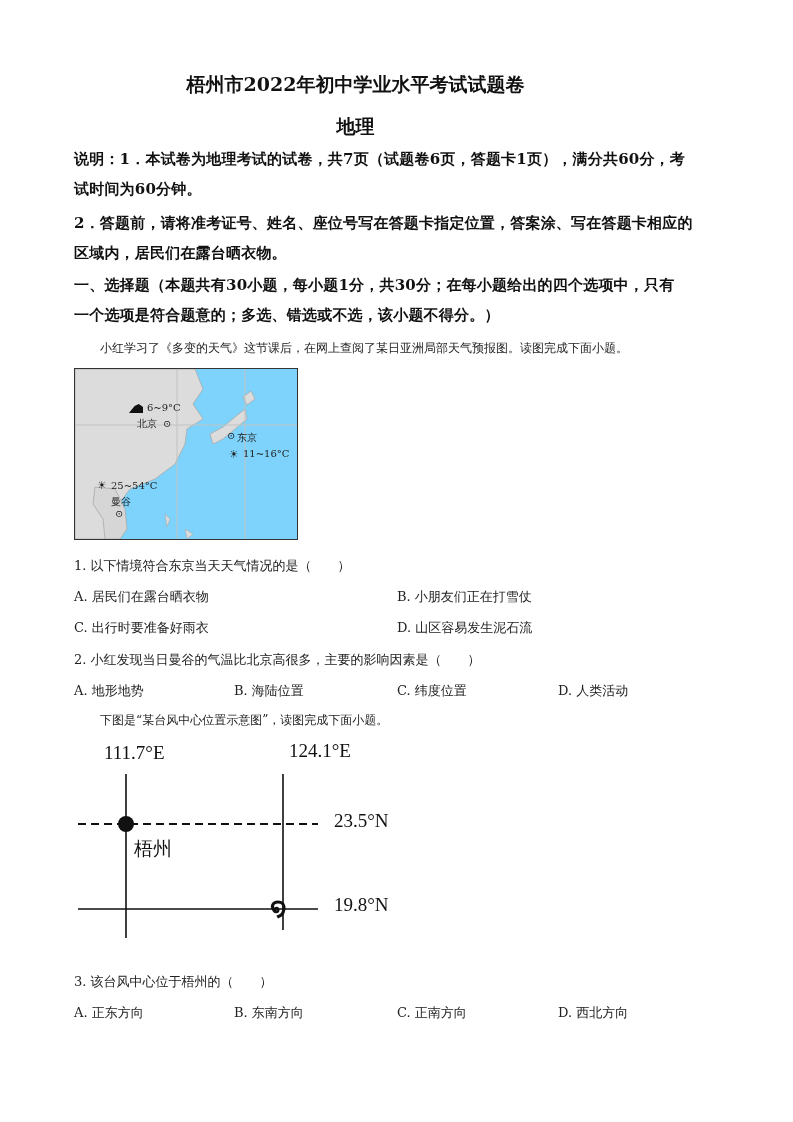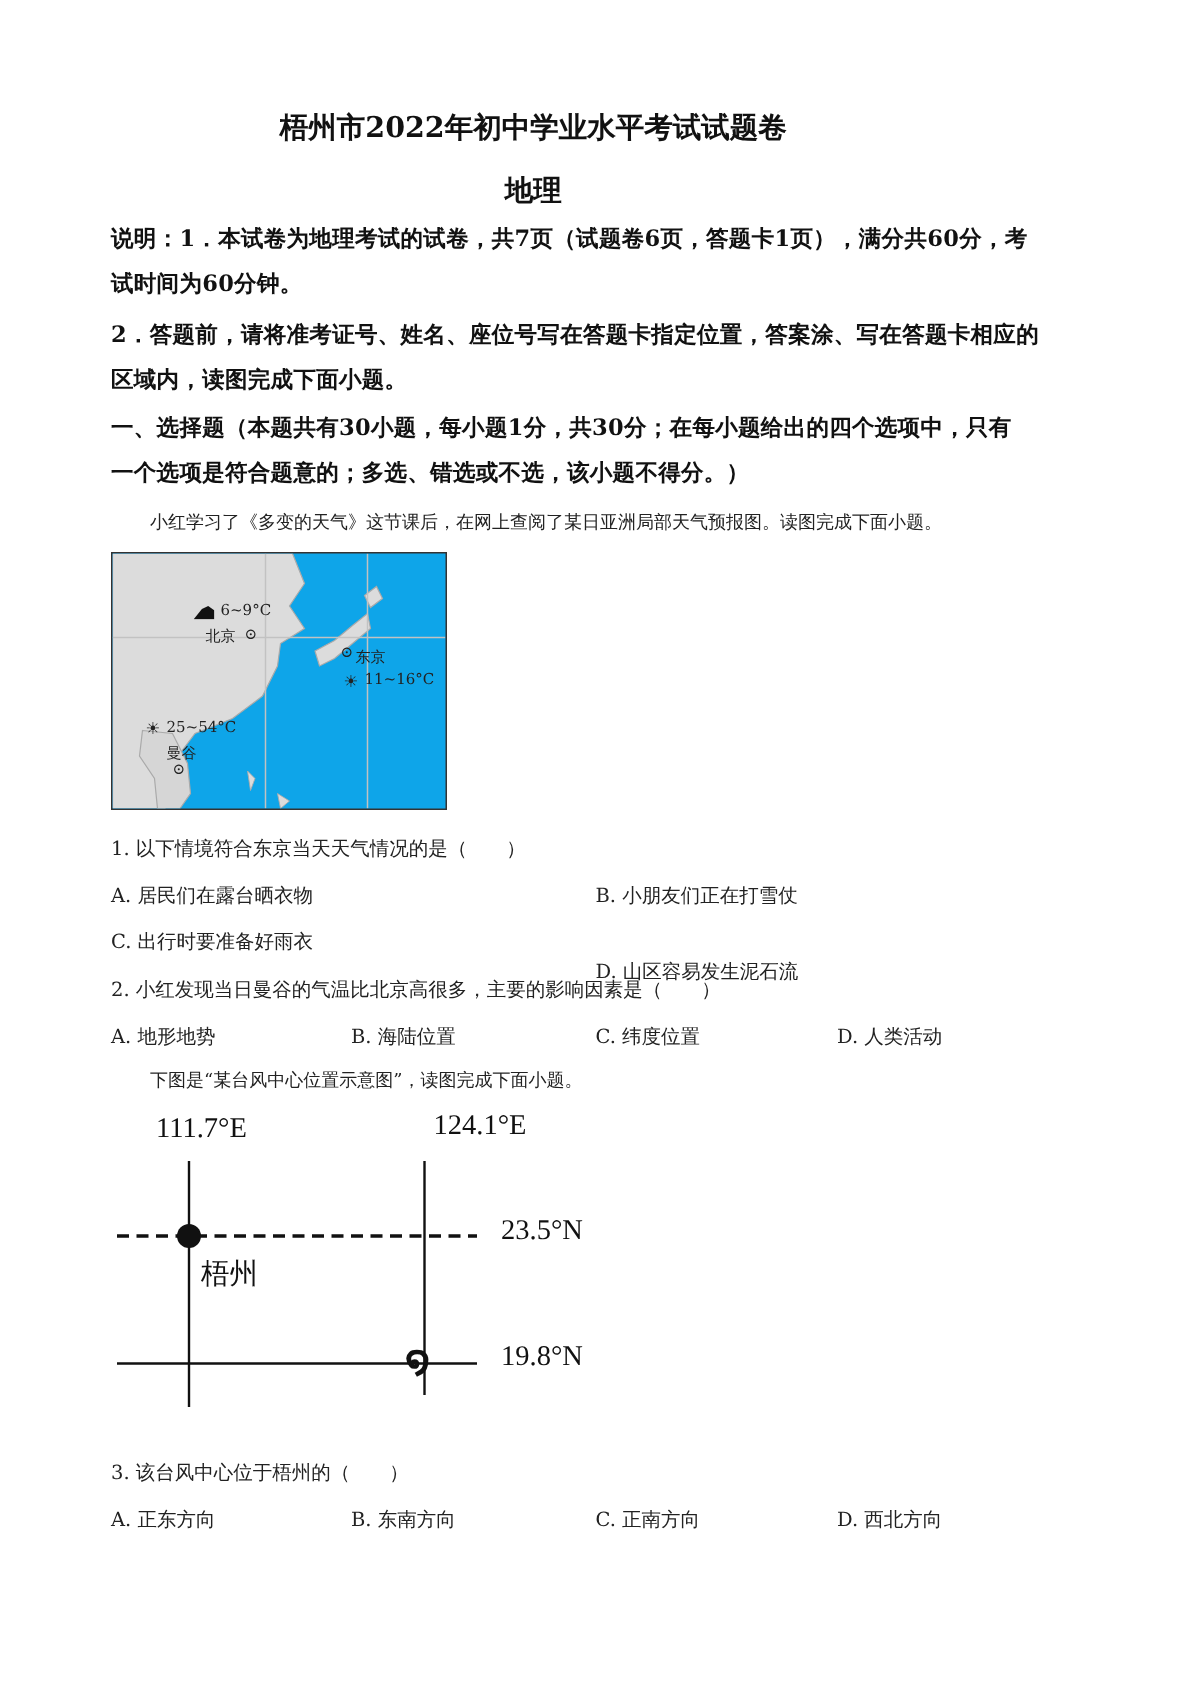--- a/index.html
+++ b/index.html
@@ -5,38 +5,38 @@
   html, body { margin:0; padding:0; background:#fff; }
   body { width:793px; height:1122px; position:relative; overflow:hidden;
          font-family:"DejaVu Serif","Liberation Serif",serif; color:#111; }
   .abs { position:absolute; }
   .title { left:0; width:711px; text-align:center; font-weight:bold; font-size:19px; }
   .bold { font-weight:bold; font-size:15px; letter-spacing:0.2px; }
   .normal { font-size:13px; color:#222; }
   .intro { font-size:12px; color:#222;text-align:right; }
   .opt { font-size:13px; color:#222; }
   .map { left:74px; top:368px; width:222px; height:170px; border:1.5px solid #333;
-         background:#0ea5e9; overflow:hidden; }
+         background:#7dd3fc; overflow:hidden; }
   .map svg { position:absolute; left:0; top:0; }
   .maplabel { font-size:10px; color:#222; white-space:nowrap; }
   .diag { left:74px; top:738px; width:340px; height:200px; }
   .diag-label { font-family:"Liberation Serif",serif; font-size:19px; color:#111; }
   .footer { left:0; width:793px; top:1134px; text-align:center; font-family:"DejaVu Sans",sans-serif;
             font-size:14px; color:#555; }
 </style>
 </head>
 <body>
 
 <div class="abs title" style="top:72px;">梧州市2022年初中学业水平考试试题卷</div>
 <div class="abs title" style="top:114px;font-family:Liberation Serif, serif;">地理</div>
 
 <div class="abs bold" style="left:74px; top:150px;">说明：1．本试卷为地理考试的试卷，共7页（试题卷6页，答题卡1页），满分共60分，考</div>
 <div class="abs bold" style="left:74px; top:180px;">试时间为60分钟。</div>
 <div class="abs bold" style="left:74px; top:214px;">2．答题前，请将准考证号、姓名、座位号写在答题卡指定位置，答案涂、写在答题卡相应的</div>
-<div class="abs bold" style="left:74px; top:244px;">区域内，读图完成下面小题。</div>
+<div class="abs bold" style="left:74px; top:244px;">区域内，居民们在露台晒衣物。</div>
 
 <div class="abs bold" style="left:74px; top:276px;">一、选择题（本题共有30小题，每小题1分，共30分；在每小题给出的四个选项中，只有</div>
 <div class="abs bold" style="left:74px; top:306px;">一个选项是符合题意的；多选、错选或不选，该小题不得分。）</div>
 
 <div class="abs intro" style="left:100px; top:340px;">小红学习了《多变的天气》这节课后，在网上查阅了某日亚洲局部天气预报图。读图完成下面小题。</div>
 
 <div class="abs map">
   <svg width="222" height="170" viewBox="0 0 222 170">
     <path d="M0,0 L120,0 L128,20 L118,35 L128,50 L112,60 L110,75 L100,95 L80,110 L55,120 L40,140 L45,160 L35,170 L0,170 Z" fill="#dcdcdc" stroke="#aaa" stroke-width="0.8"></path>
     <path d="M20,118 L40,120 L50,140 L52,160 L45,170 L30,170 L28,150 L18,135 Z" fill="#d6d6d6" stroke="#aaa" stroke-width="0.8"></path>
@@ -58,21 +58,21 @@
   <span class="abs maplabel" style="left:22px; top:110px; font-size:11px;">☀</span>
   <span class="abs maplabel" style="left:36px; top:111px;">25~54°C</span>
   <span class="abs maplabel" style="left:36px; top:126px;">曼谷</span>
   <span class="abs maplabel" style="left:40px; top:139px;">⊙</span>
 </div>
 
 <div class="abs normal" style="left:74px; top:557px;">1. 以下情境符合东京当天天气情况的是（　　）</div>
 <div class="abs opt" style="left:74px; top:588px;">A. 居民们在露台晒衣物</div>
 <div class="abs opt" style="left:397px; top:588px;">B. 小朋友们正在打雪仗</div>
 <div class="abs opt" style="left:74px; top:619px;">C. 出行时要准备好雨衣</div>
-<div class="abs opt" style="left:397px; top:639px;">D. 山区容易发生泥石流</div>
+<div class="abs opt" style="left:397px; top:619px;">D. 山区容易发生泥石流</div>
 
 <div class="abs normal" style="left:74px; top:651px;">2. 小红发现当日曼谷的气温比北京高很多，主要的影响因素是（　　）</div>
 <div class="abs opt" style="left:74px; top:682px;">A. 地形地势</div>
 <div class="abs opt" style="left:234px; top:682px;text-align:center;">B. 海陆位置</div>
 <div class="abs opt" style="left:397px; top:682px;">C. 纬度位置</div>
 <div class="abs opt" style="left:558px; top:682px;">D. 人类活动</div>
 
 <div class="abs intro" style="left:100px; top:712px;">下图是“某台风中心位置示意图”，读图完成下面小题。</div>
 
 <div class="abs diag">

